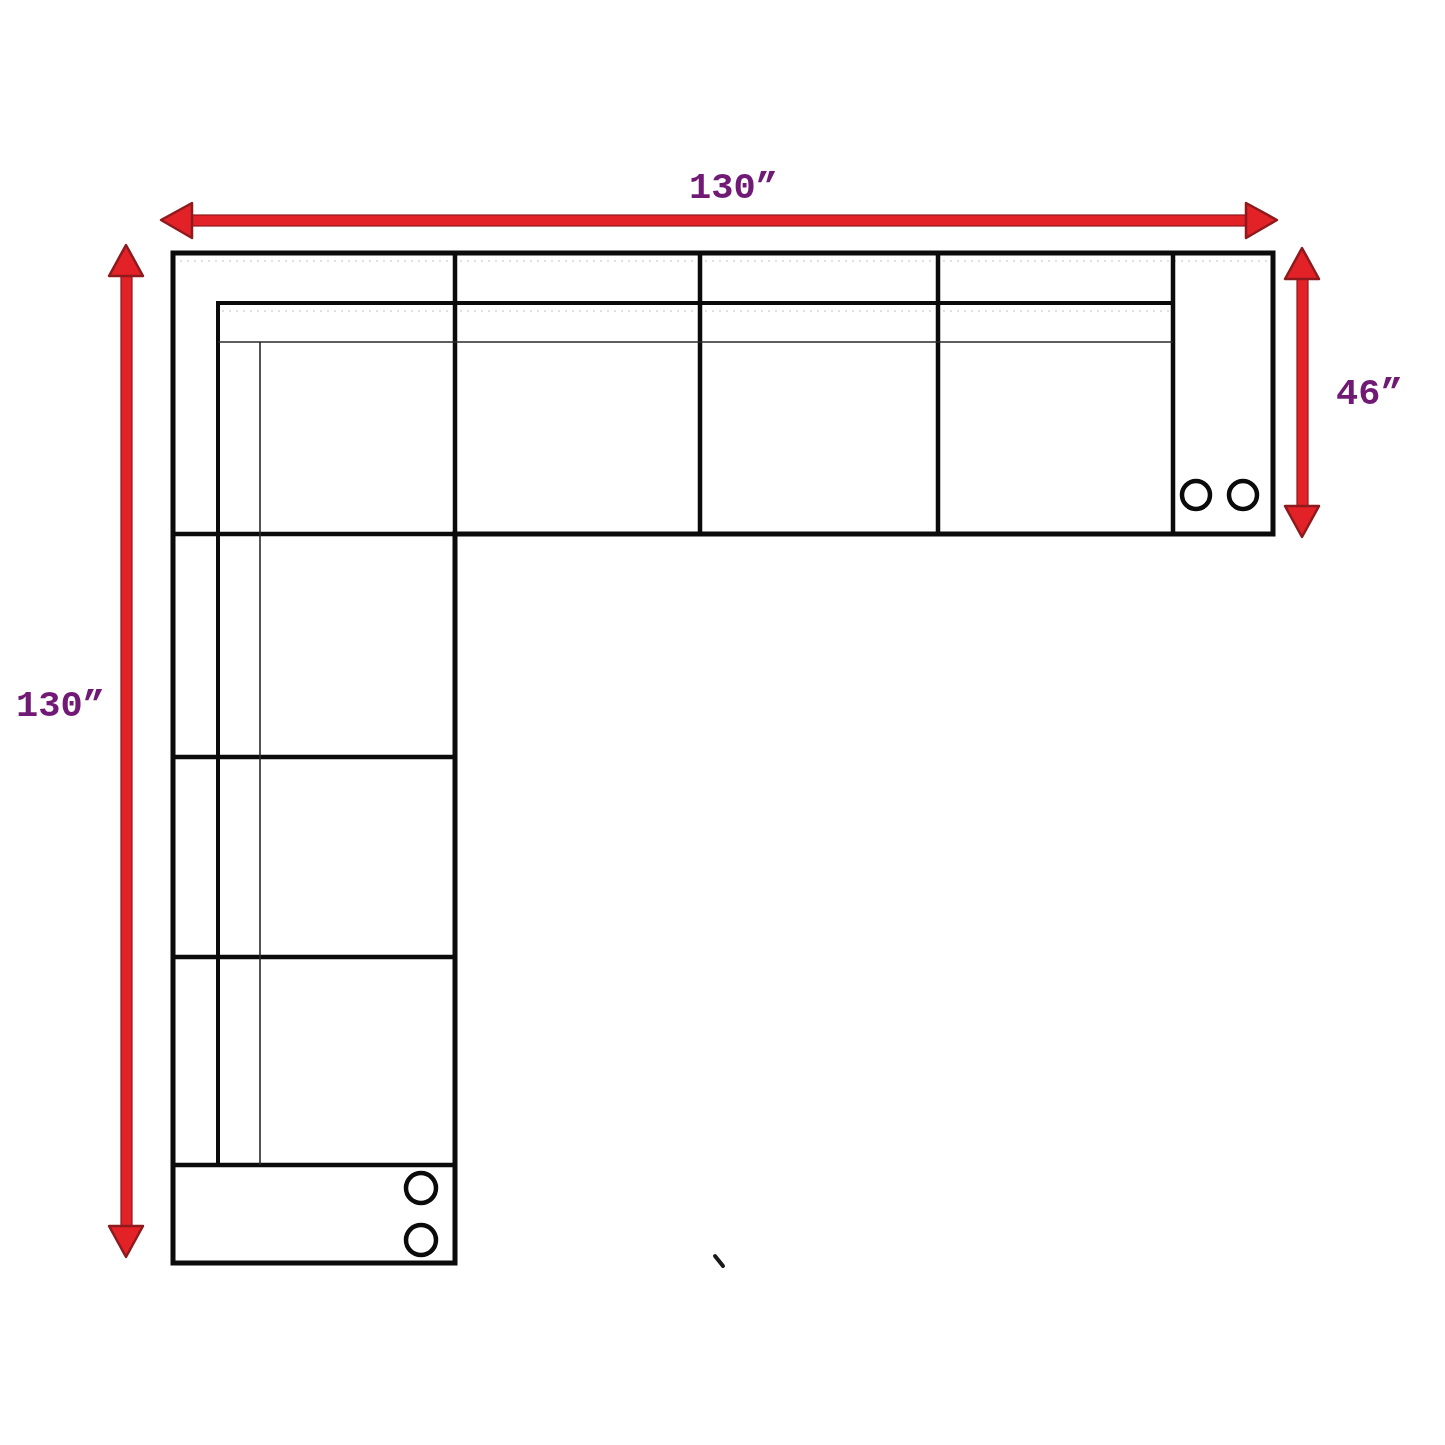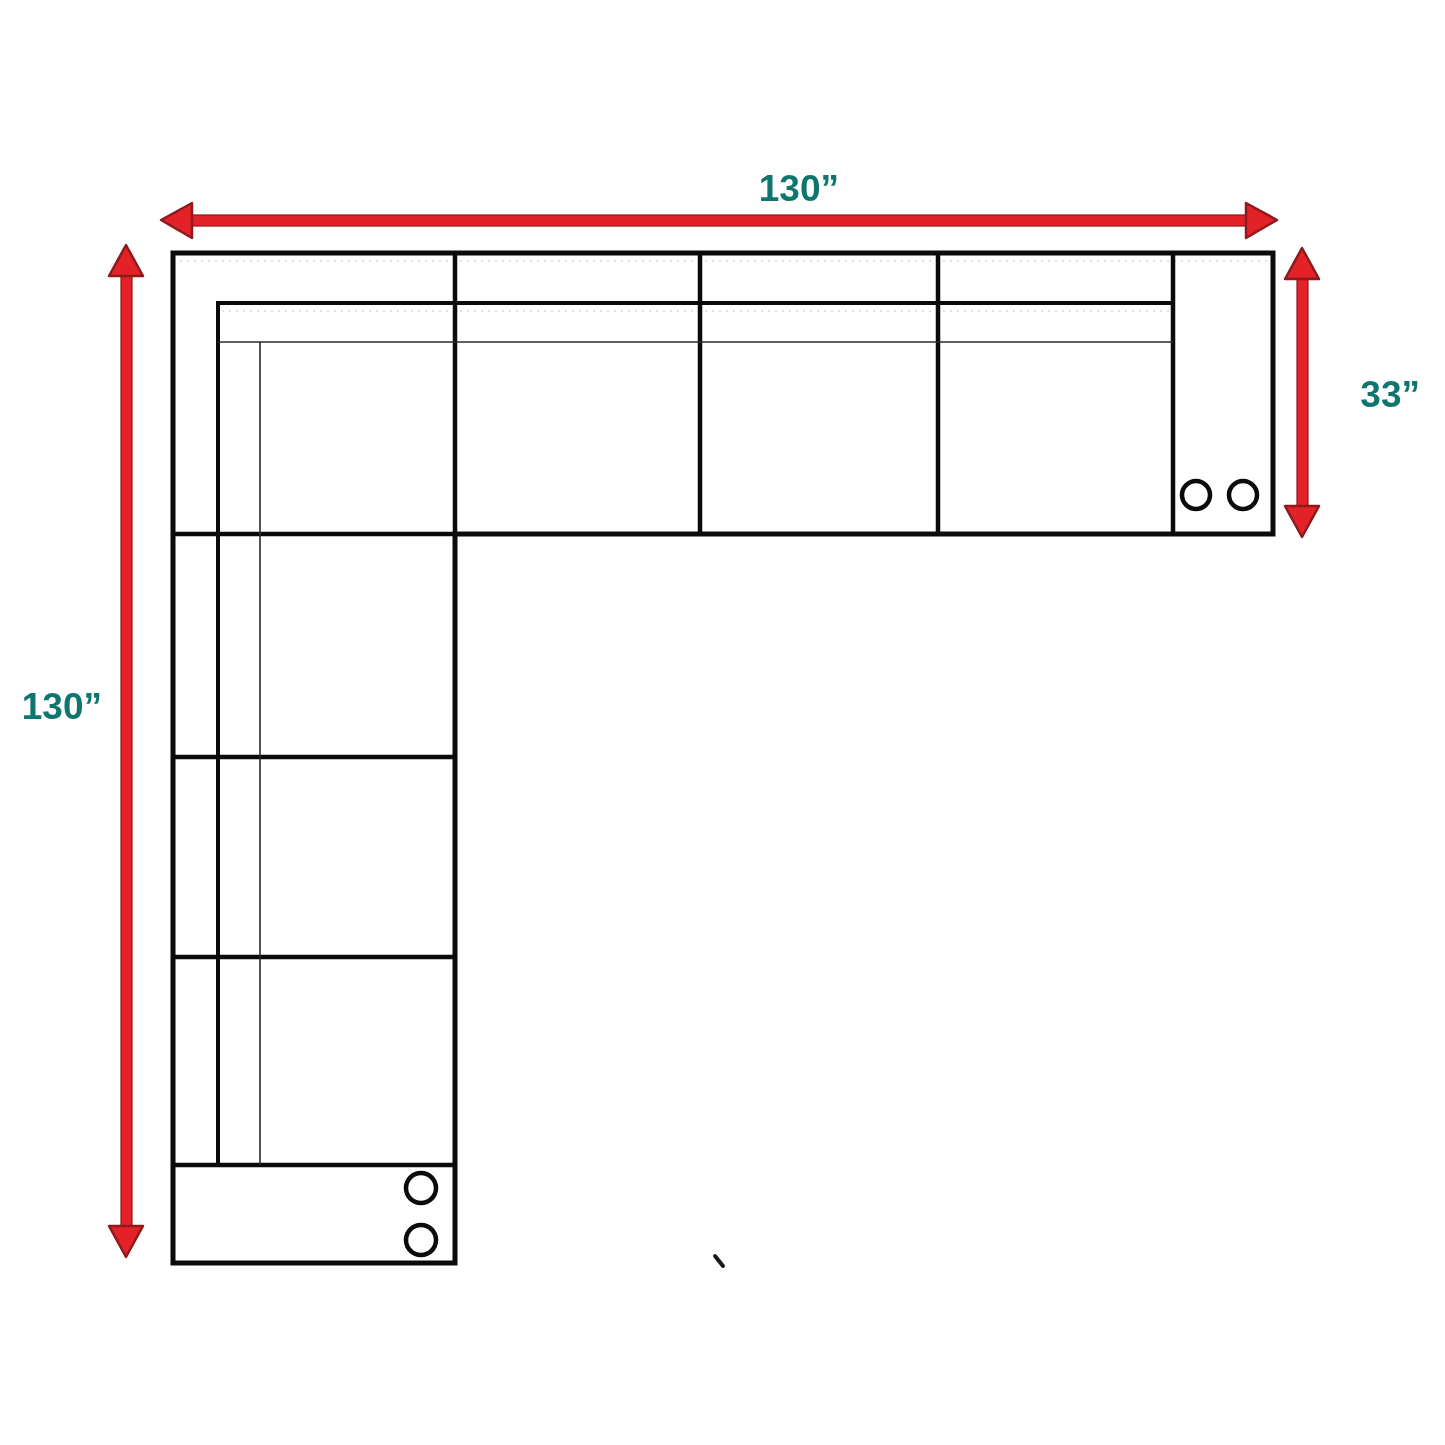--- a/index.html
+++ b/index.html
@@ -27,26 +27,27 @@
   .thin     { stroke: #2a2a2a; fill: none; stroke-width: 1.6; }
   .faint    { stroke: #d8d8d8; fill: none; stroke-width: 1.3; stroke-dasharray: 2 5; }
   .caster   { fill: #ffffff; stroke: #0b0b0b; stroke-width: 4.5; }
   .tick     { stroke: #1a1a1a; stroke-width: 4; stroke-linecap: round; }
   
   .arrow-shaft { fill: #e32227; stroke: #8e1a1d; stroke-width: 1.2; }
   .arrow-head  { fill: #e32227; stroke: #8e1a1d; stroke-width: 2.5; stroke-linejoin: round; }
   
   .dim-label {
     position: absolute;
-    color: #0f766e;
+    color: #701a75;
     font-weight: 700;
     font-size: 37px;
     line-height: 1;
-    text-align: right;
+    text-align: left;
     white-space: nowrap;
+    font-family: Liberation Mono, monospace;
   }
   .dim-label.top   { left: 689px;  top: 170px;  width: 150px; }
   .dim-label.left  { left: 16px;   top: 688px;  width: 86px;  }
   .dim-label.right { left: 1336px; top: 376px;  width: 84px;  }
 </style>
 </head>
 <body>
 
 <div class="canvas">
 
@@ -111,15 +112,15 @@
       <rect class="arrow-shaft" x="1297" y="274" width="11" height="236"></rect>
       <polygon class="arrow-head" points="1302,248 1285,279 1319,279"></polygon>
       <polygon class="arrow-head" points="1302,537 1285,506 1319,506"></polygon>
     </g>
   </svg>
 
   <div class="dim-label top">130”</div>
 
   <div class="dim-label left">130”</div>
 
-  <div class="dim-label right">33”</div>
+  <div class="dim-label right">46”</div>
 
 </div>
 
 </body></html>

